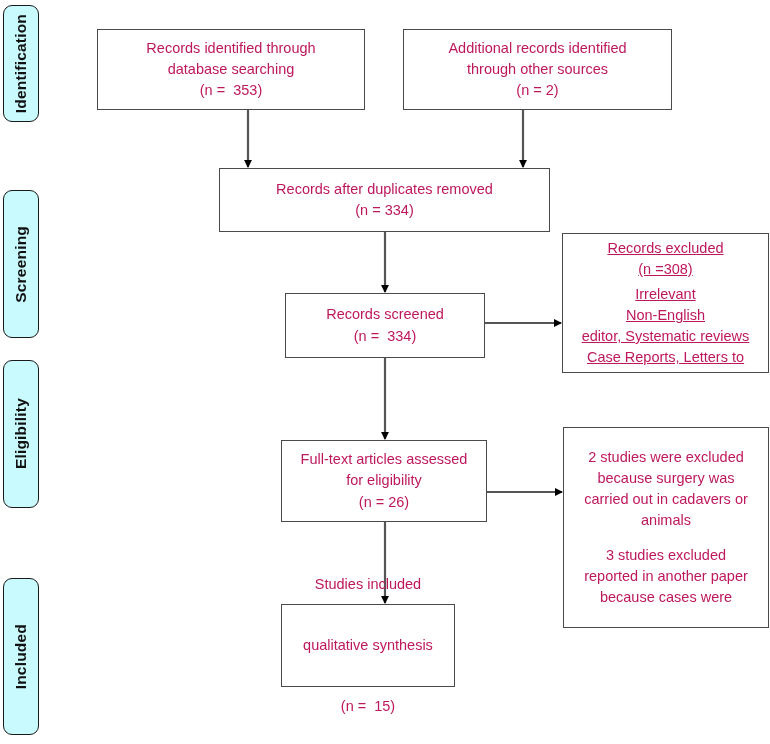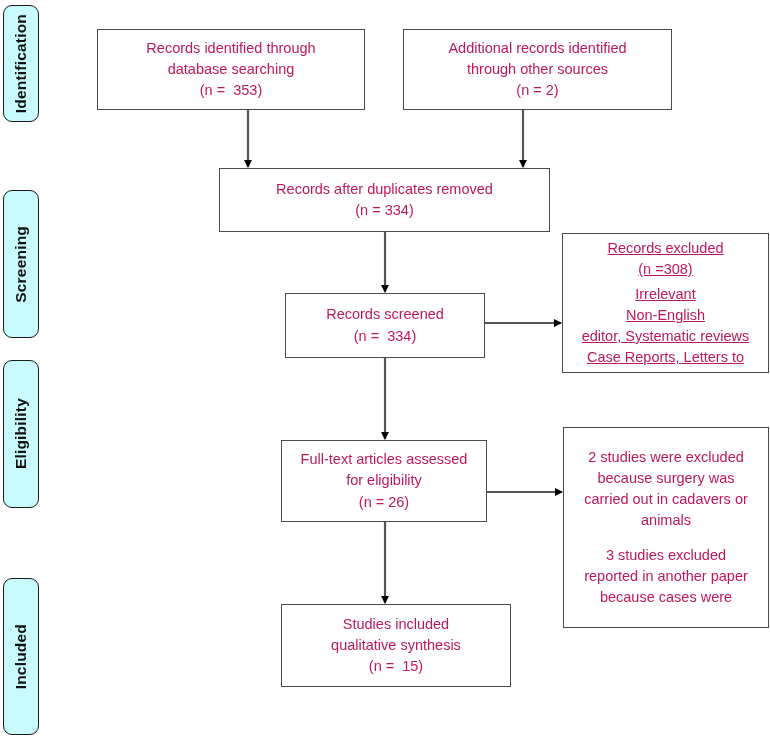--- a/index.html
+++ b/index.html
@@ -147,19 +147,19 @@
     <span class="ln">2 studies were excluded</span>
     <span class="ln">because surgery was</span>
     <span class="ln">carried out in cadavers or</span>
     <span class="ln">animals</span>
     <span class="spacer"></span>
     <span class="ln">3 studies excluded</span>
     <span class="ln">reported in another paper</span>
     <span class="ln">because cases were</span>
   </div>
 
-  <div class="flow-box" style="left:281px; top:604px; width:230px; height:83px;">
+  <div class="flow-box" style="left:281px; top:604px; width:174px; height:83px;gap:40px;">
     <span class="ln">Studies included</span>
     <span class="ln">qualitative synthesis</span>
     <span class="ln">(n =  15)</span>
   </div>
 
 </div>
 
 </body></html>

